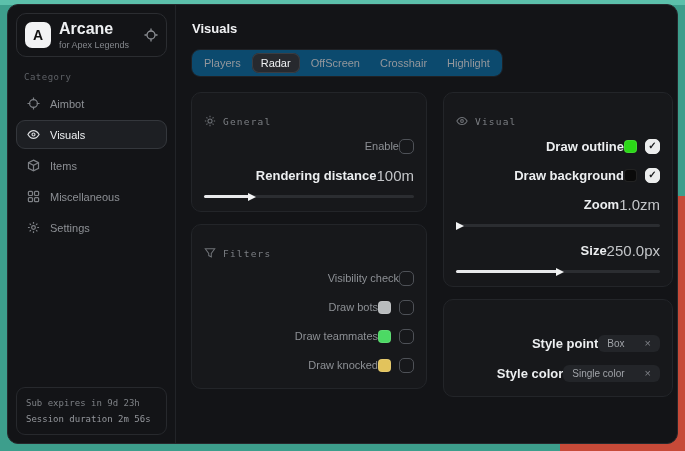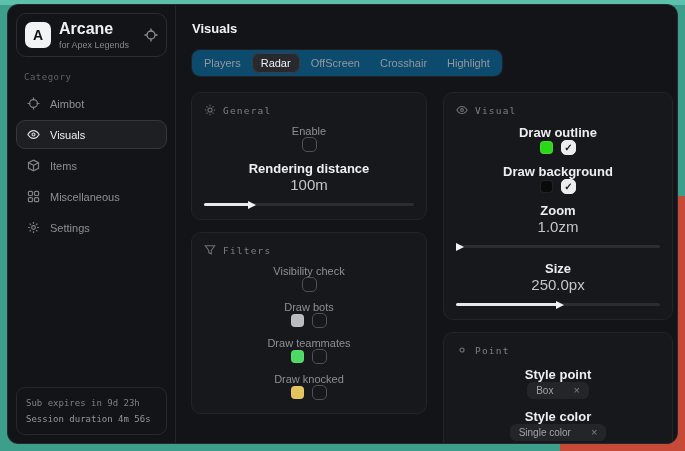--- a/index.html
+++ b/index.html
@@ -66,29 +66,29 @@
     display:inline-flex; align-items:center; gap:2px;
     background:#0c4a6e; border:1px solid #1f2125; border-radius:9px; padding:3px;
     margin-bottom:15px;
   }
   .tab { padding:4px 9px; font-size:11px; color:#94979c; border-radius:7px; cursor:pointer; white-space:nowrap; }
   .tab.active { background:#27292e; color:#f0f1f3; box-shadow:inset 0 0 0 1px #3a3d42; }
 
   .columns { display:grid; grid-template-columns:236px 230px; column-gap:16px; align-items:start; }
   .panel {
     background:#17181b; border:1px solid #232529; border-radius:10px;
-    padding:11px 12px 13px; margin-bottom:12px;
+    padding:22px 12px 13px; margin-bottom:12px;
   }
   .panel-head { display:flex; align-items:center; gap:7px; margin-bottom:3px; }
   .panel-head .icn { color:#6f7277; display:flex; }
   .panel-title {
     font-family:"DejaVu Sans Mono", monospace;
     font-size:9.5px; letter-spacing:1.2px; color:#7c7f84;
   }
-  .row { display:flex; align-items:center; justify-content:space-between; min-height:20px; margin-top:9px;flex-direction:column; }
+  .row { display:flex; align-items:center; justify-content:flex-end; min-height:20px; margin-top:9px; }
   .lbl { font-size:11px; color:#8d9095; }
   .lbl-strong { font-size:13px; font-weight:bold; color:#eceef0; }
   .val { font-size:15px; color:#c3c5c8; }
   .ctrls { display:flex; align-items:center; gap:8px; }
 
   .checkbox {
     width:15px; height:15px; border:1.5px solid #4e5157; border-radius:5px;
     background:transparent; cursor:pointer; position:relative; flex:0 0 15px;
   }
   .checkbox.checked { background:#eceded; border-color:#eceded; }
@@ -193,21 +193,21 @@
           <path d="M7 1v2M7 11v2M1 7h2M11 7h2M2.8 2.8l1.4 1.4M9.8 9.8l1.4 1.4M11.2 2.8 9.8 4.2M4.2 9.8l-1.4 1.4"></path>
         </svg>
       </span>
       <span>Settings</span>
     </div>
 
     <div class="sidebar-spacer"></div>
 
     <div class="status-card">
       <div class="status-line1">Sub expires in 9d 23h</div>
-      <div class="status-line2">Session duration 4m 56s</div>
+      <div class="status-line2">Session duration 2m 56s</div>
     </div>
   </div>
 
   <div class="main">
     <div class="main-title">Visuals</div>
 
     <div class="tab-bar">
       <div class="tab">Players</div>
       <div class="tab active">Radar</div>
       <div class="tab">OffScreen</div>
@@ -324,28 +324,20 @@
             <span class="lbl-strong">Size</span>
             <span class="val">250.0px</span>
           </div>
           <div class="slider">
             <div class="fill" style="width: 50%;"></div>
             <div class="handle" style="left: 50%;"></div>
           </div>
         </div>
 
         <div class="panel">
-          <div class="panel-head">
-            <span class="icn">
-              <svg width="12" height="12" viewBox="0 0 14 14" fill="none" stroke="currentColor" stroke-width="1.3">
-                <circle cx="7" cy="7" r="2.4"></circle>
-              </svg>
-            </span>
-            <span class="panel-title">Point</span>
-          </div>
 
           <div class="row" style="margin-top:11px;">
             <span class="lbl-strong">Style point</span>
             <span class="tag">
               <span class="tag-text">Box</span>
               <span class="tag-x">×</span>
             </span>
           </div>
           <div class="row" style="margin-top:10px;">
             <span class="lbl-strong">Style color</span>

